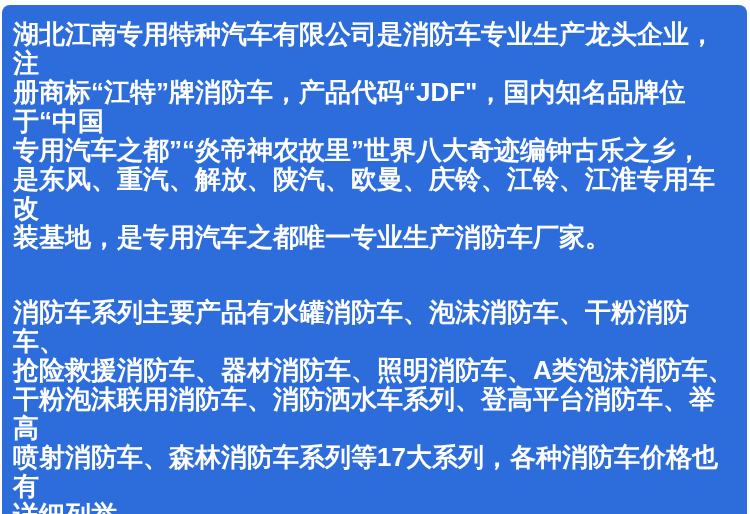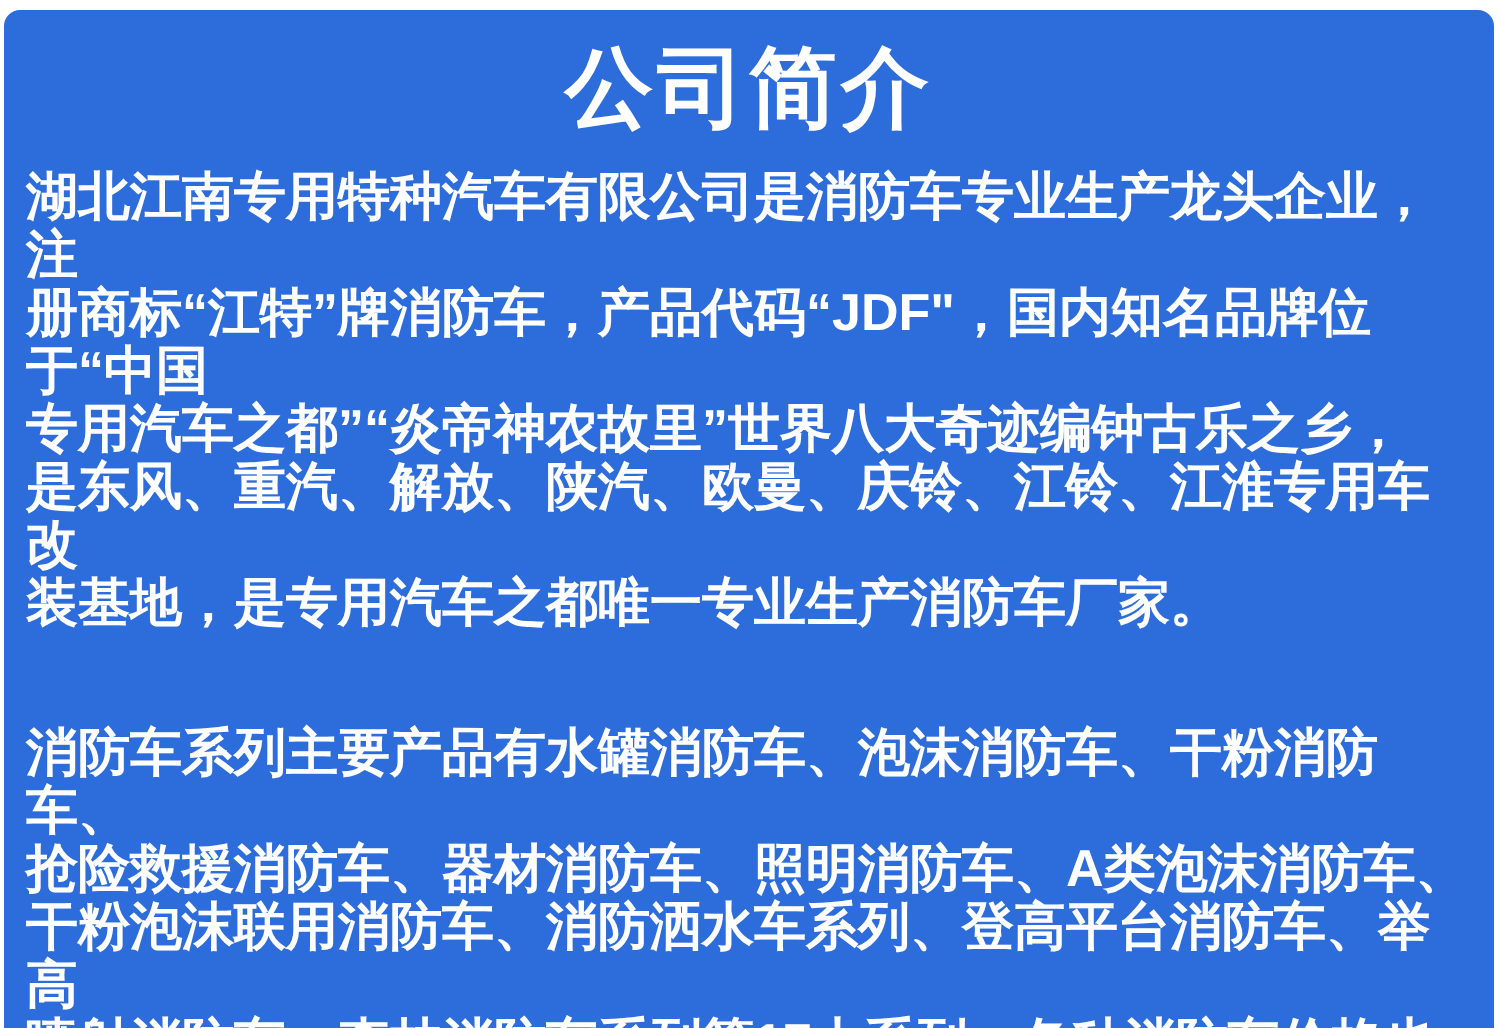--- a/index.html
+++ b/index.html
@@ -45,21 +45,20 @@
     color: var(--text, #ffffff);
     text-align: left;
   }
   .p1 { margin-top: 15px; }
   .p2 { margin-top: 46px; }
 </style>
 </head>
 <body>
 
 <div class="panel">
-  <h1 class="title">公司简介</h1>
   <p class="body-text p1">湖北江南专用特种汽车有限公司是消防车专业生产龙头企业，注
 册商标“江特”牌消防车，产品代码“JDF"，国内知名品牌位
 于“中国
 专用汽车之都”“炎帝神农故里”世界八大奇迹编钟古乐之乡，
 是东风、重汽、解放、陕汽、欧曼、庆铃、江铃、江淮专用车改
 装基地，是专用汽车之都唯一专业生产消防车厂家。</p>
   <p class="body-text p2">消防车系列主要产品有水罐消防车、泡沫消防车、干粉消防车、
 抢险救援消防车、器材消防车、照明消防车、A类泡沫消防车、
 干粉泡沫联用消防车、消防洒水车系列、登高平台消防车、举高
 喷射消防车、森林消防车系列等17大系列，各种消防车价格也有

